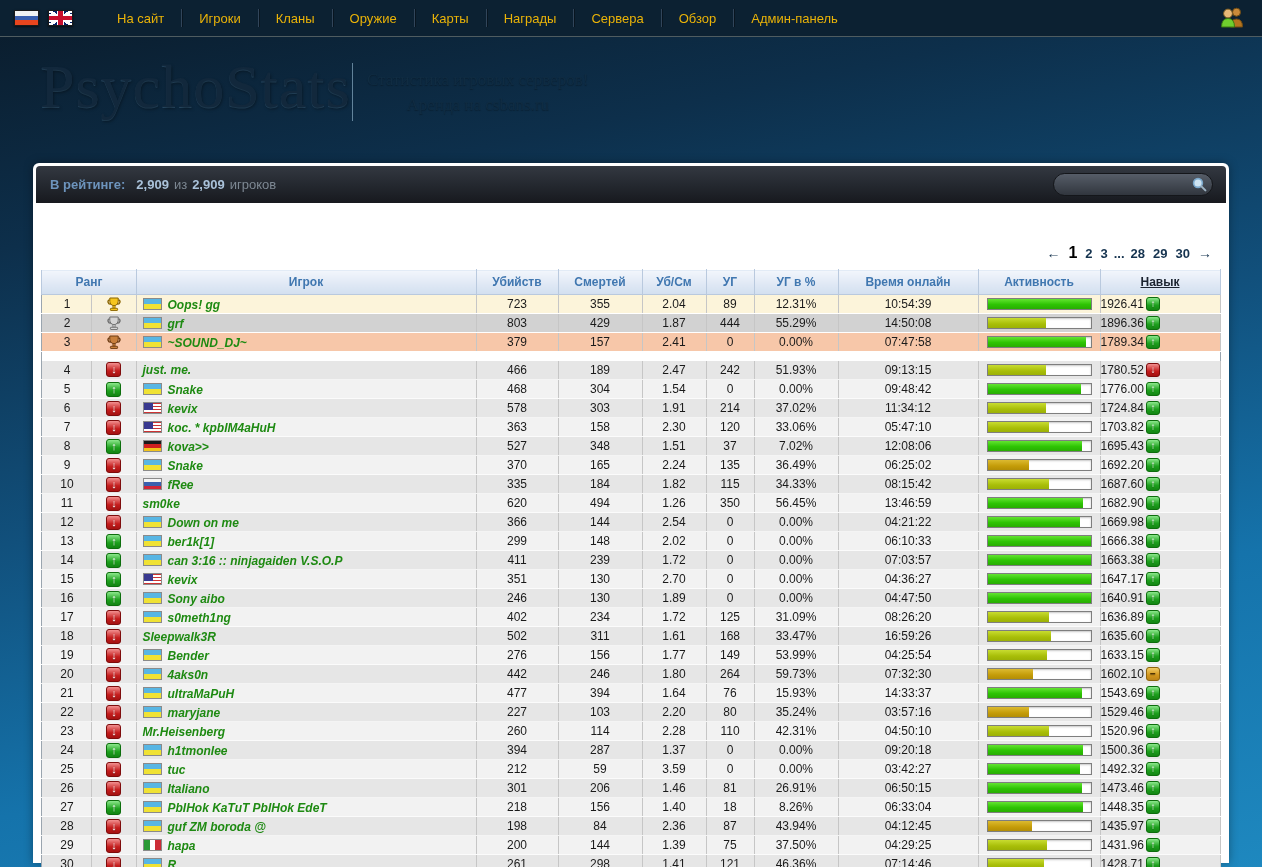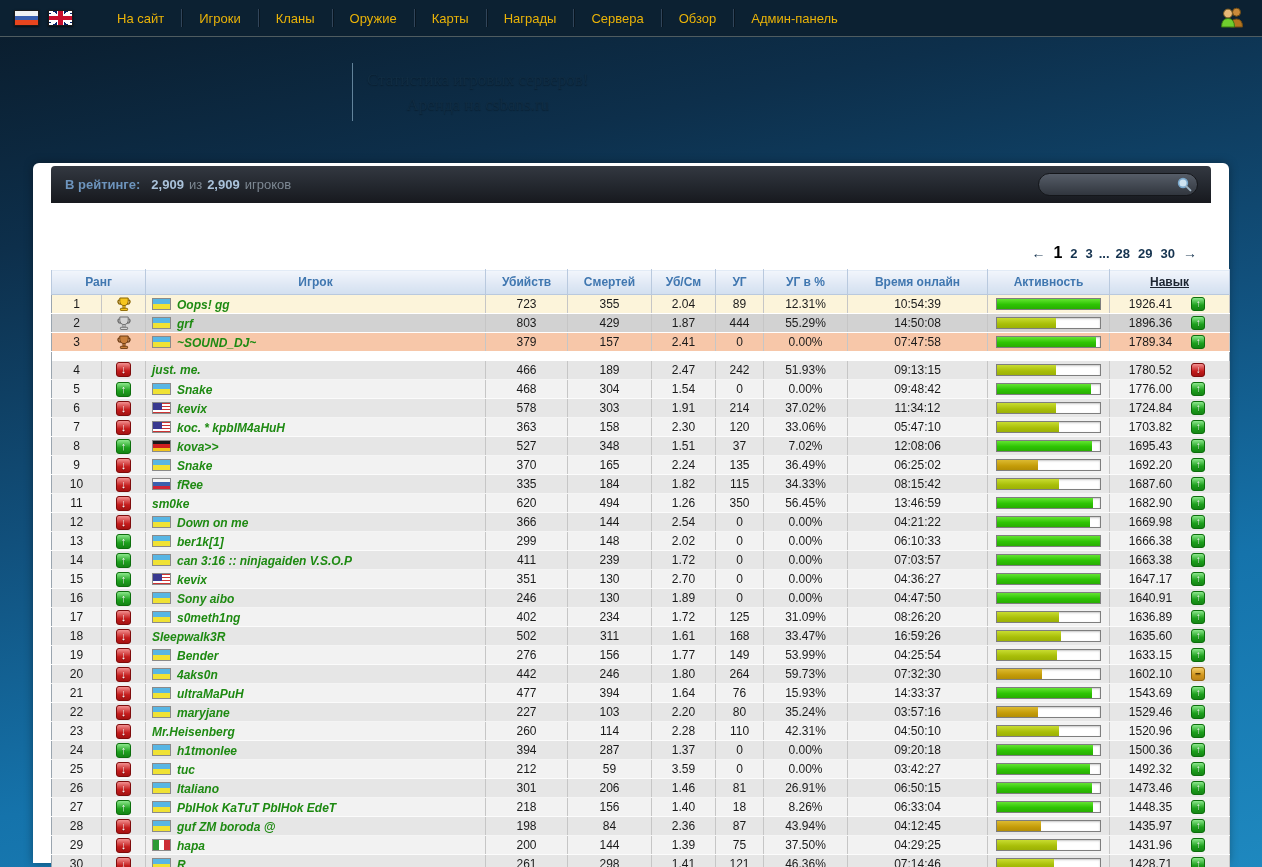--- a/index.html
+++ b/index.html
@@ -35,21 +35,21 @@
     position:absolute; left:40px; top:14px; font-family:"Liberation Serif", serif;
     font-size:62px; color:#12283c; letter-spacing:1px;
     text-shadow:1px 2px 3px rgba(0,0,0,.35), 0 1px 0 rgba(120,180,220,.25);
   }
   .tagline-wrap { position:absolute; left:352px; top:26px; display:flex; align-items:center; }
   .tagline-bar { width:1px; height:58px; background:rgba(170,205,230,.55); margin-right:14px; }
   .tagline { font-family:"Liberation Serif", serif; font-size:17px; color:#102c42; text-align:center;
              text-shadow:0 1px 1px rgba(0,0,0,.25); line-height:1.5; }
   
   .panel {
-    margin:0 33px; background:#fff; border-radius:6px 6px 0 0; padding:3px 18px 0;
+    margin:0 33px; background:#fff; border-radius:6px 6px 0 0; padding:3px 3px 0;
     height:700px; box-shadow:0 0 10px rgba(0,0,0,.35);
   }
   .statsbar {
     height:37px; border-radius:4px 4px 0 0; position:relative;
     background:linear-gradient(180deg,#333841 0%,#23272e 55%,#17191e 100%);
     display:flex; align-items:center; padding-left:14px;
   }
   .sb-label { color:#6d94bd; font-weight:bold; font-size:13px; margin-right:6px; }
   .sb-num { color:#aac2da; font-weight:bold; font-size:13px; margin:0 5px; }
   .sb-word { color:#7d8893; font-size:13px; }
@@ -98,21 +98,21 @@
   .badge.down { background:linear-gradient(180deg,#f29090,#c41c1c 60%,#a51212); border:1px solid #7e0c0c; }
   .badge.flat { background:linear-gradient(180deg,#f2cc66,#d2961c 60%,#bd851a); border:1px solid #8e650e; color:#4a3000; }
   .sbadge { width:14px; height:14px; font-size:10px; }
   .bar { width:105px; height:12px; border:1px solid #7e7e7e; background:#fff; margin:0 auto;
          box-shadow:inset 0 1px 2px rgba(0,0,0,.22); }
   .fill { height:100%; }
   .fill.green       { background:linear-gradient(180deg,#63e431 0%,#2ec404 55%,#28ad02 100%); }
   .fill.yellowgreen { background:linear-gradient(180deg,#c8dc30 0%,#a8be08 60%,#9cb106 100%); }
   .fill.olive       { background:linear-gradient(180deg,#dcba30 0%,#c49c08 60%,#b38e06 100%); }
   td.c-skill { padding-right:5px; }
-  .skillwrap { display:flex; align-items:center; justify-content:center; gap:19px; }
+  .skillwrap { display:flex; align-items:center; justify-content:flex-start; gap:2px; }
 </style>
 </head>
 <body>
 
 <div class="nav">
   <div class="nav-flag flag-ru-big"></div>
   <div class="nav-flag flag-uk-big"></div>
   <div class="nav-links" id="nav-links">
       <span class="nav-item">На сайт</span>
       <span class="nav-sep"></span>
@@ -136,20 +136,21 @@
     <svg width="28" height="22" viewBox="0 0 28 22">
       <circle cx="18.5" cy="6.2" r="4" fill="#c98a3a" stroke="#6e4a12" stroke-width="1"></circle>
       <path d="M12.5 21 q0 -8 6 -8 q6 0 6 8 z" fill="#b5741e" stroke="#6e4a12" stroke-width="1"></path>
       <circle cx="10" cy="7.5" r="4.4" fill="#e8b878" stroke="#7a5a20" stroke-width="1"></circle>
       <path d="M3.5 21 q0 -8.5 6.5 -8.5 q6.5 0 6.5 8.5 z" fill="#6fce2e" stroke="#3a7a12" stroke-width="1"></path>
     </svg>
   </div>
 </div>
 
 <div class="hdr">
+  <div class="logo">PsychoStats</div>
   <div class="tagline-wrap">
     <div class="tagline-bar"></div>
     <div class="tagline">
       <div>Статистика игровых серверов!</div>
       <div>Аренда на csbans.ru</div>
     </div>
   </div>
 </div>
 
 <div class="panel">

